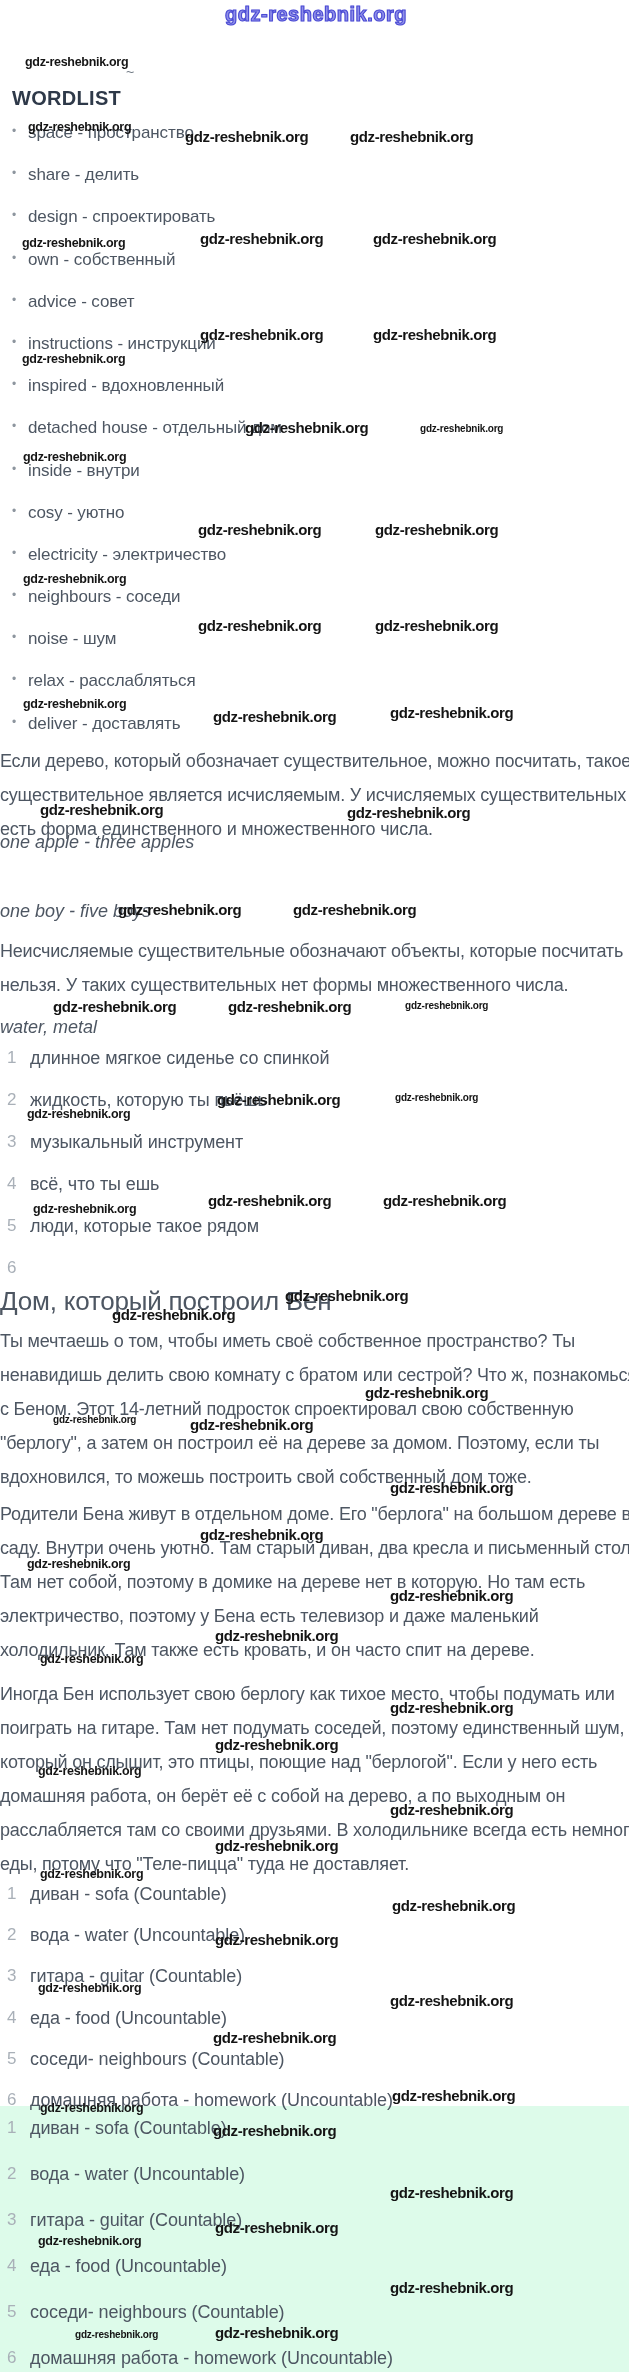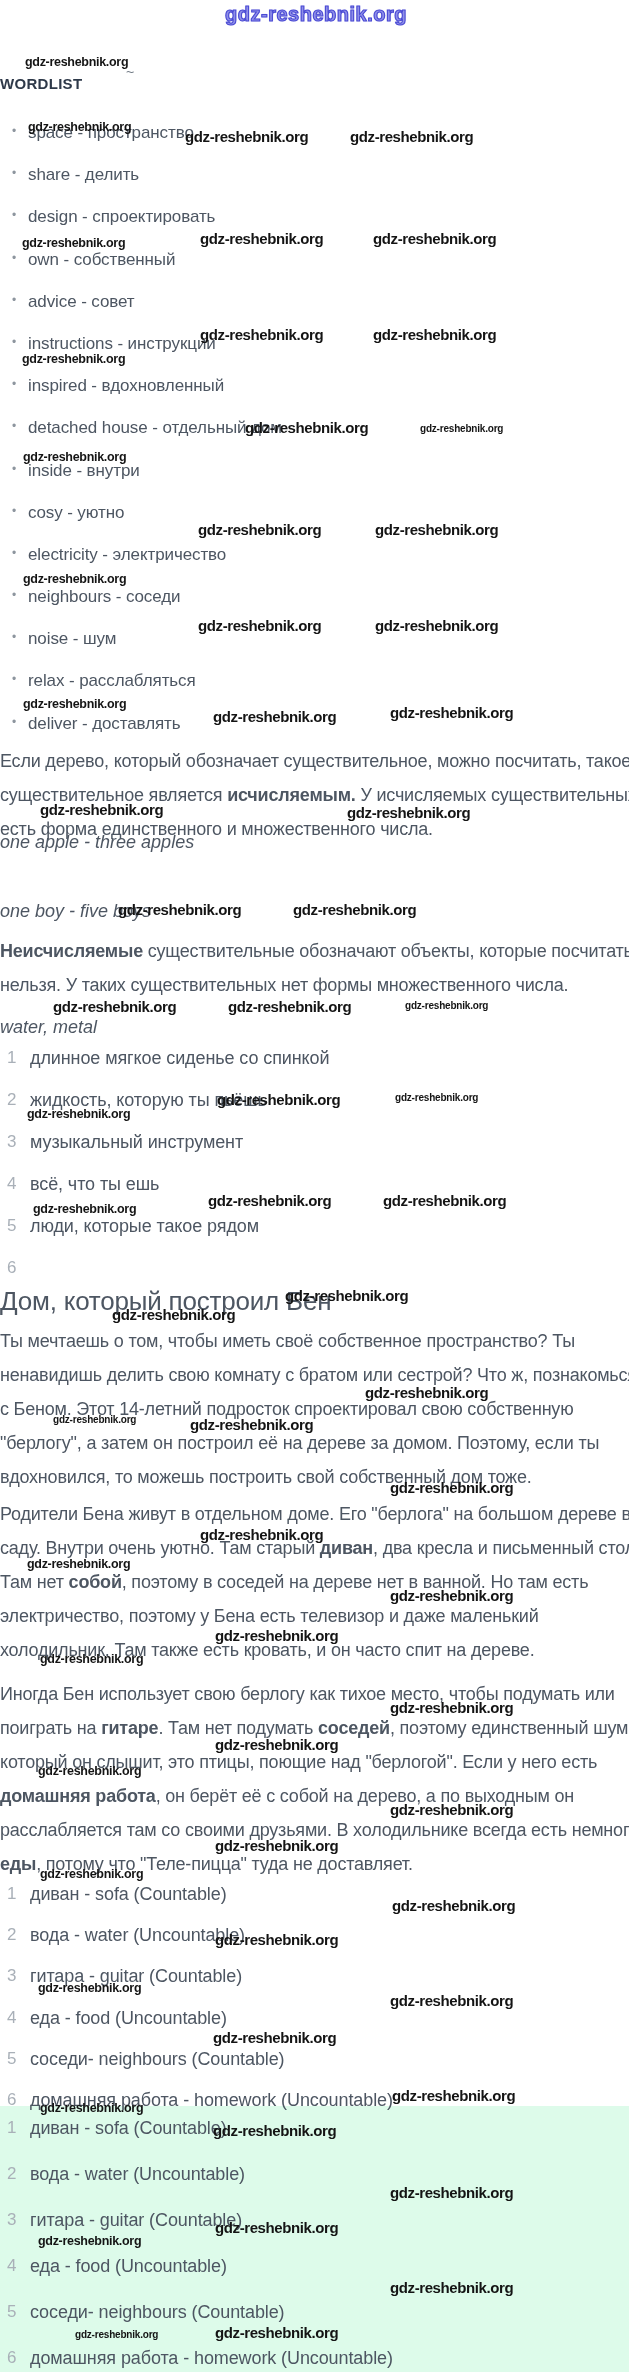--- a/index.html
+++ b/index.html
@@ -10,39 +10,39 @@
   }
   .green-band { position:absolute; left:0; top:2106px; width:632px; height:266px; background:#ddfbea; }
   .top-wm {
     position:absolute; top:3px; left:0; width:632px; text-align:center;
     font-size:20px; font-weight:bold; letter-spacing:.5px;
     color:#8f8fe8; -webkit-text-stroke:1.1px #4b4bd4; text-shadow:0 0 1px #4b4bd4;
     white-space:nowrap;
   }
   .intro { position:absolute; top:33px; left:0; font-size:19px; letter-spacing:-0.2px; white-space:nowrap; }
   .tilde { position:absolute; top:64px; left:126px; font-size:14px; color:#707a84; }
-  .wordlist-title { position:absolute; top:75px; left:0; margin:0; font-size:15px; font-weight:bold; color:#2e3949; letter-spacing:.3px; }
+  .wordlist-title { position:absolute; top:75px; left:0; margin:12px; font-size:20px; font-weight:bold; color:#2e3949; letter-spacing:.3px; }
   ul.wordlist { position:absolute; top:123px; left:0; margin:0; padding:0; list-style:none; }
   .word-item { position:relative; height:42.2px; font-size:17px; padding-left:28px; letter-spacing:-0.1px; }
   .word-item .dot { position:absolute; left:12px; top:1px; font-size:12px; color:#8d959e; }
   .note, .story { position:absolute; left:0; width:640px; }
   .note .line, .story .line { height:34px; font-size:18px; letter-spacing:-0.2px; white-space:nowrap; }
   .countable { top:751px; }
   .uncountable { top:941px; }
   .example { position:absolute; left:0; font-style:italic; font-size:18px; color:#4d5662; }
   .e1 { top:832px; } .e2 { top:901px; } .e3 { top:1017px; }
   ol.defs, ol.answers { position:absolute; left:0; margin:0; padding:0; list-style:none; }
   .numbered { position:relative; padding-left:30px; font-size:18px; letter-spacing:-0.1px; white-space:nowrap; }
   .numbered .num { position:absolute; left:7px; color:#a9b0b8; font-size:17px; }
   ol.defs { top:1048px; } ol.defs li { height:42px; }
   .story-title { position:absolute; top:1286px; left:0; font-size:26px; letter-spacing:-0.2px; }
   .p1 { top:1331px; } .p2 { top:1504px; } .p3 { top:1684px; }
   ol.white-answers { top:1884px; } ol.white-answers li { height:41.2px; }
   ol.green-answers { top:2118px; } ol.green-answers li { height:46px; }
-  .b { font-weight:bold; }
+  .b { font-weight:normal; }
   .wm { position:absolute; color:#141414; font-weight:bold; white-space:nowrap; }
   .wm.md { font-size:15px; letter-spacing:-0.4px; }
   .wm.sm { font-size:12.5px; letter-spacing:-0.3px; }
   .wm.xs { font-size:10px; letter-spacing:-0.2px; }
 </style>
 </head>
 <body>
 
 <div class="page">
 
@@ -189,21 +189,21 @@
   <div class="line"><span>Ты мечтаешь о том, чтобы иметь своё собственное пространство? Ты</span></div>
       <div class="line"><span>ненавидишь делить свою комнату с братом или сестрой? Что ж, познакомься</span></div>
       <div class="line"><span>с Беном. Этот 14-летний подросток спроектировал свою собственную</span></div>
       <div class="line"><span>"берлогу", а затем он построил её на дереве за домом. Поэтому, если ты</span></div>
       <div class="line"><span>вдохновился, то можешь построить свой собственный дом тоже.</span></div>
     </div>
   <div class="story p2">
 
   <div class="line"><span>Родители Бена живут в отдельном доме. Его "берлога" на большом дереве в их</span></div>
       <div class="line"><span>саду. Внутри очень уютно. Там старый </span><span class="b">диван</span><span>, два кресла и письменный стол.</span></div>
-      <div class="line"><span>Там нет </span><span class="b">собой</span><span>, поэтому в соседей на дереве нет в ванной. Но там есть</span></div>
+      <div class="line"><span>Там нет </span><span class="b">собой</span><span>, поэтому в домике на дереве нет в которую. Но там есть</span></div>
       <div class="line"><span>электричество, поэтому у Бена есть телевизор и даже маленький</span></div>
       <div class="line"><span>холодильник. Там также есть кровать, и он часто спит на дереве.</span></div>
     </div>
   <div class="story p3">
 
   <div class="line"><span>Иногда Бен использует свою берлогу как тихое место, чтобы подумать или</span></div>
       <div class="line"><span>поиграть на </span><span class="b">гитаре</span><span>. Там нет подумать </span><span class="b">соседей</span><span>, поэтому единственный шум,</span></div>
       <div class="line"><span>который он слышит, это птицы, поющие над "берлогой". Если у него есть</span></div>
       <div class="line"><span class="b">домашняя работа</span><span>, он берёт её с собой на дерево, а по выходным он</span></div>
       <div class="line"><span>расслабляется там со своими друзьями. В холодильнике всегда есть немного</span></div>

